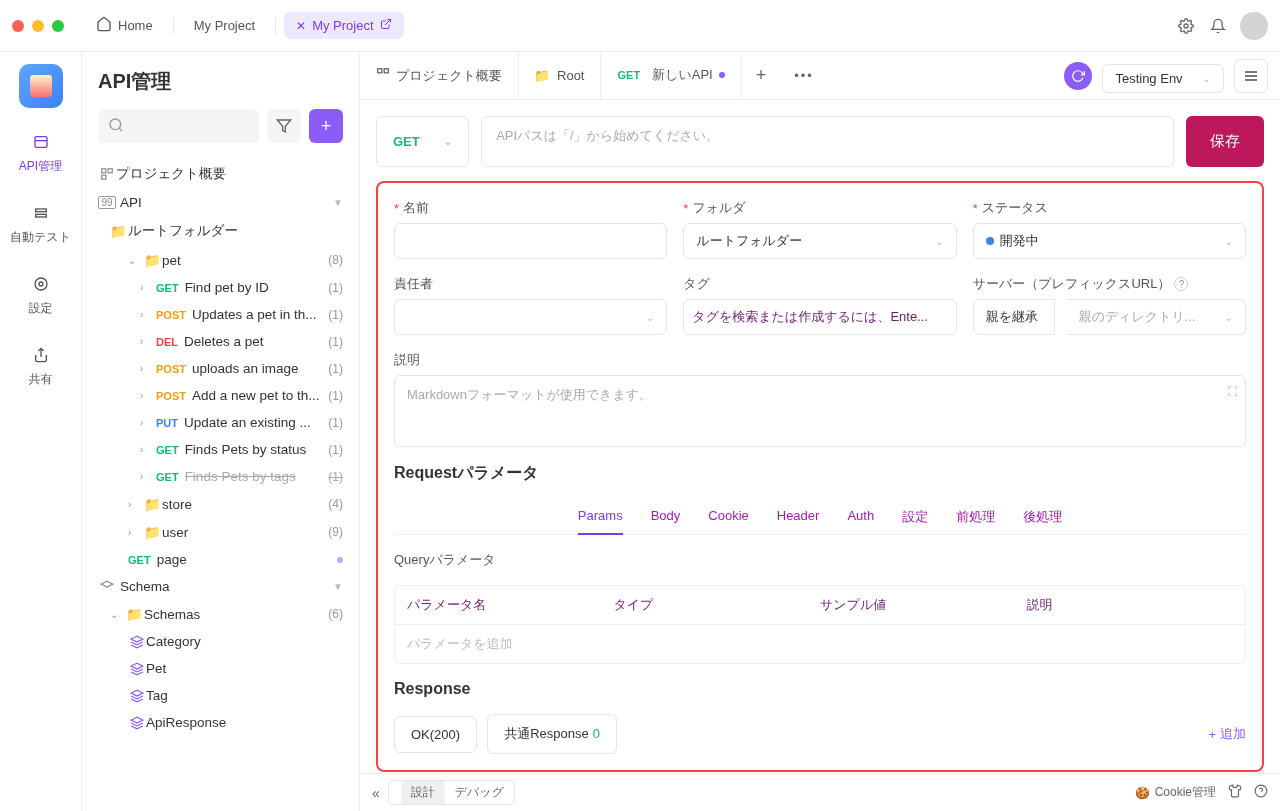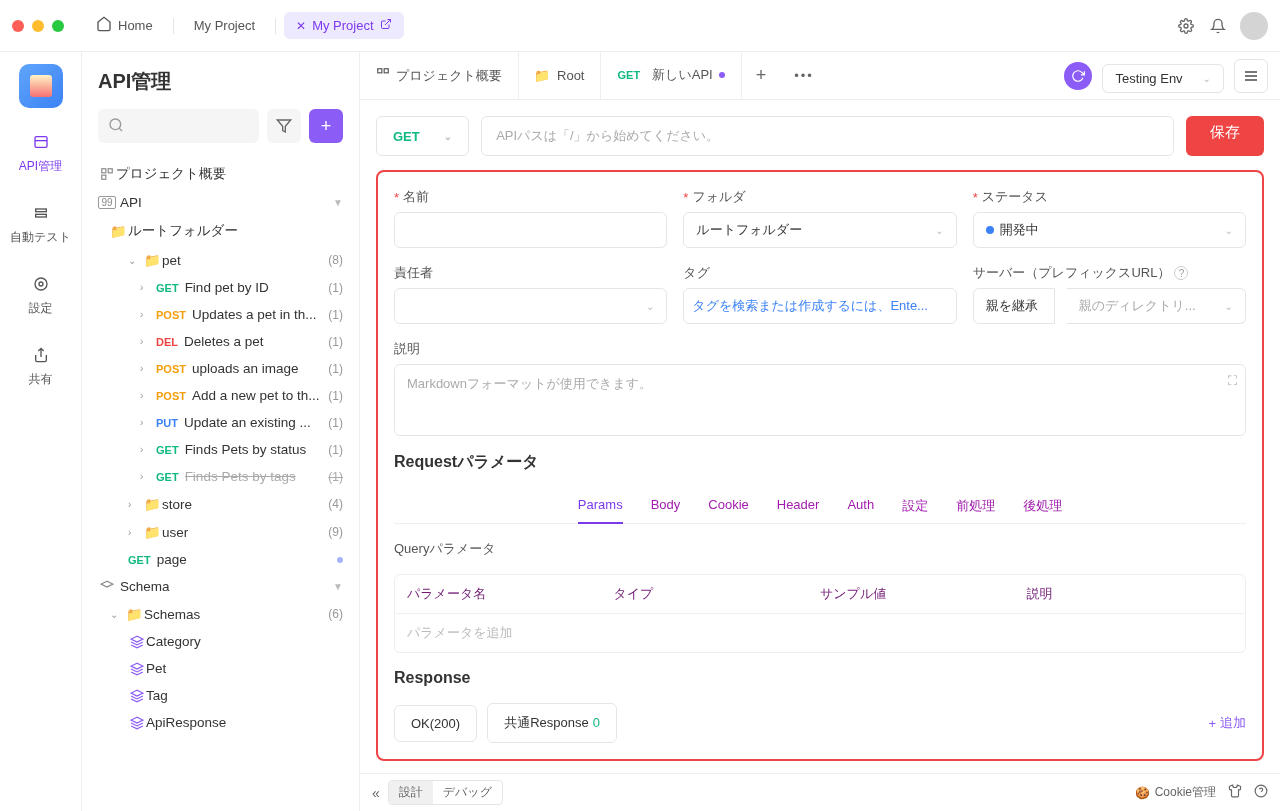--- a/index.html
+++ b/index.html
@@ -55,28 +55,28 @@
 .ctab-add { padding: 0 14px; color: #666; cursor: pointer; font-size: 18px; }
 .ctab-more { padding: 0 14px; color: #666; cursor: pointer; letter-spacing: 2px; }
 .content-tabs-right { margin-left: auto; display: flex; align-items: center; gap: 10px; }
 .env-badge { width: 28px; height: 28px; border-radius: 50%; background: #8b5cf6; display: flex; align-items: center; justify-content: center; color: #fff; }
 .env-select { display: flex; align-items: center; gap: 20px; border: 1px solid #e5e5e5; border-radius: 6px; padding: 6px 12px; cursor: pointer; margin-top: 6px; }
 .menu-btn { width: 34px; height: 34px; display: flex; align-items: center; justify-content: center; border: 1px solid #e5e5e5; border-radius: 6px; cursor: pointer; }
 .content-body { flex: 1; overflow-y: auto; padding: 16px; display: flex; flex-direction: column; gap: 14px; }
 .url-row { display: flex; gap: 12px; }
 .method-select { display: flex; align-items: center; gap: 24px; border: 1px solid #e5e5e5; border-radius: 6px; padding: 10px 16px; color: #10b981; font-weight: 600; cursor: pointer; }
 .url-input { flex: 1; border: 1px solid #e5e5e5; border-radius: 6px; padding: 10px 14px; color: #aaa; }
-.save-btn { background: #ef4444; color: #fff; border-radius: 6px; padding: 7px 24px; font-size: 15px; cursor: pointer; }
+.save-btn { background: #be185d; color: #fff; border-radius: 6px; padding: 16px 24px; font-size: 15px; cursor: pointer; }
 .form-section { border: 2px solid #ef4444; border-radius: 8px; padding: 16px; display: flex; flex-direction: column; gap: 16px; }
 .form-row { display: flex; gap: 16px; }
 .form-field { flex: 1; display: flex; flex-direction: column; gap: 6px; }
 .form-label { font-size: 13px; color: #555; display: flex; align-items: center; gap: 4px; }
 .required { color: #ef4444; }
 .form-control { border: 1px solid #e5e5e5; border-radius: 6px; padding: 8px 12px; font-size: 13px; display: flex; align-items: center; justify-content: space-between; min-height: 36px; }
-.form-control.placeholder { color: #3b82f6; padding-left: 8px; }
+.form-control.placeholder { color: #701a75; padding-left: 8px; }
 .status-dot { width: 8px; height: 8px; border-radius: 50%; background: #3b82f6; display: inline-block; margin-right: 6px; }
 .help-icon { width: 14px; height: 14px; border: 1px solid #ccc; border-radius: 50%; display: inline-flex; align-items: center; justify-content: center; font-size: 10px; color: #999; }
 .server-control { display: flex; gap: 12px; }
 .server-left { flex: 0 0 30%; border: 1px solid #e5e5e5; border-radius: 6px 0 0 6px; padding: 8px 12px; }
 .server-right { flex: 1; border: 1px solid #e5e5e5; border-left: none; border-radius: 0 6px 6px 0; padding: 8px 12px; color: #aaa; display: flex; align-items: center; justify-content: space-between; }
 .textarea-ctrl { border: 1px solid #e5e5e5; border-radius: 6px; padding: 10px 12px; min-height: 72px; color: #aaa; position: relative; }
 .expand-icon { position: absolute; top: 8px; right: 8px; color: #aaa; cursor: pointer; }
 .section-title { font-size: 16px; font-weight: 600; }
 .param-tabs { display: flex; gap: 28px; border-bottom: 1px solid #eee; justify-content: center; }
 .param-tab { padding: 8px 0; cursor: pointer; color: #a21caf; }
@@ -86,21 +86,21 @@
 .param-header { display: flex; padding: 10px 12px; color: #701a75; font-size: 13px; border-bottom: 1px solid #f0f0f0; }
 .param-col { flex: 1; }
 .param-body { padding: 10px 12px; color: #bbb; }
 .response-row { display: flex; align-items: center; gap: 10px; }
 .response-chip { border: 1px solid #e5e5e5; border-radius: 6px; padding: 10px 16px; cursor: pointer; }
 .response-chip .count { color: #10b981; margin-left: 4px; }
 .add-link { margin-left: auto; color: #8b5cf6; cursor: pointer; display: flex; align-items: center; gap: 4px; }
 .footer { display: flex; align-items: center; padding: 6px 12px; border-top: 1px solid #eee; font-size: 12px; }
 .footer-left { display: flex; align-items: center; gap: 8px; }
 .collapse-btn { color: #666; cursor: pointer; font-size: 14px; }
-.mode-toggle { display: flex; border: 1px solid #e5e5e5; border-radius: 4px; overflow: hidden; }
+.mode-toggle { display: flex; border: 1px solid #e5e5e5; border-radius: 4px; overflow: hidden; padding-left: 12px; }
 .mode-btn { padding: 3px 10px; cursor: pointer; color: #666; }
 .mode-btn.active { background: #f0f0f0; }
 .footer-right { margin-left: auto; display: flex; align-items: center; gap: 12px; color: #666; }
 .chevron { color: #bbb; font-size: 10px; }
 svg { width: 16px; height: 16px; }
 </style>
 </head>
 <body>
 
 <div class="app">

